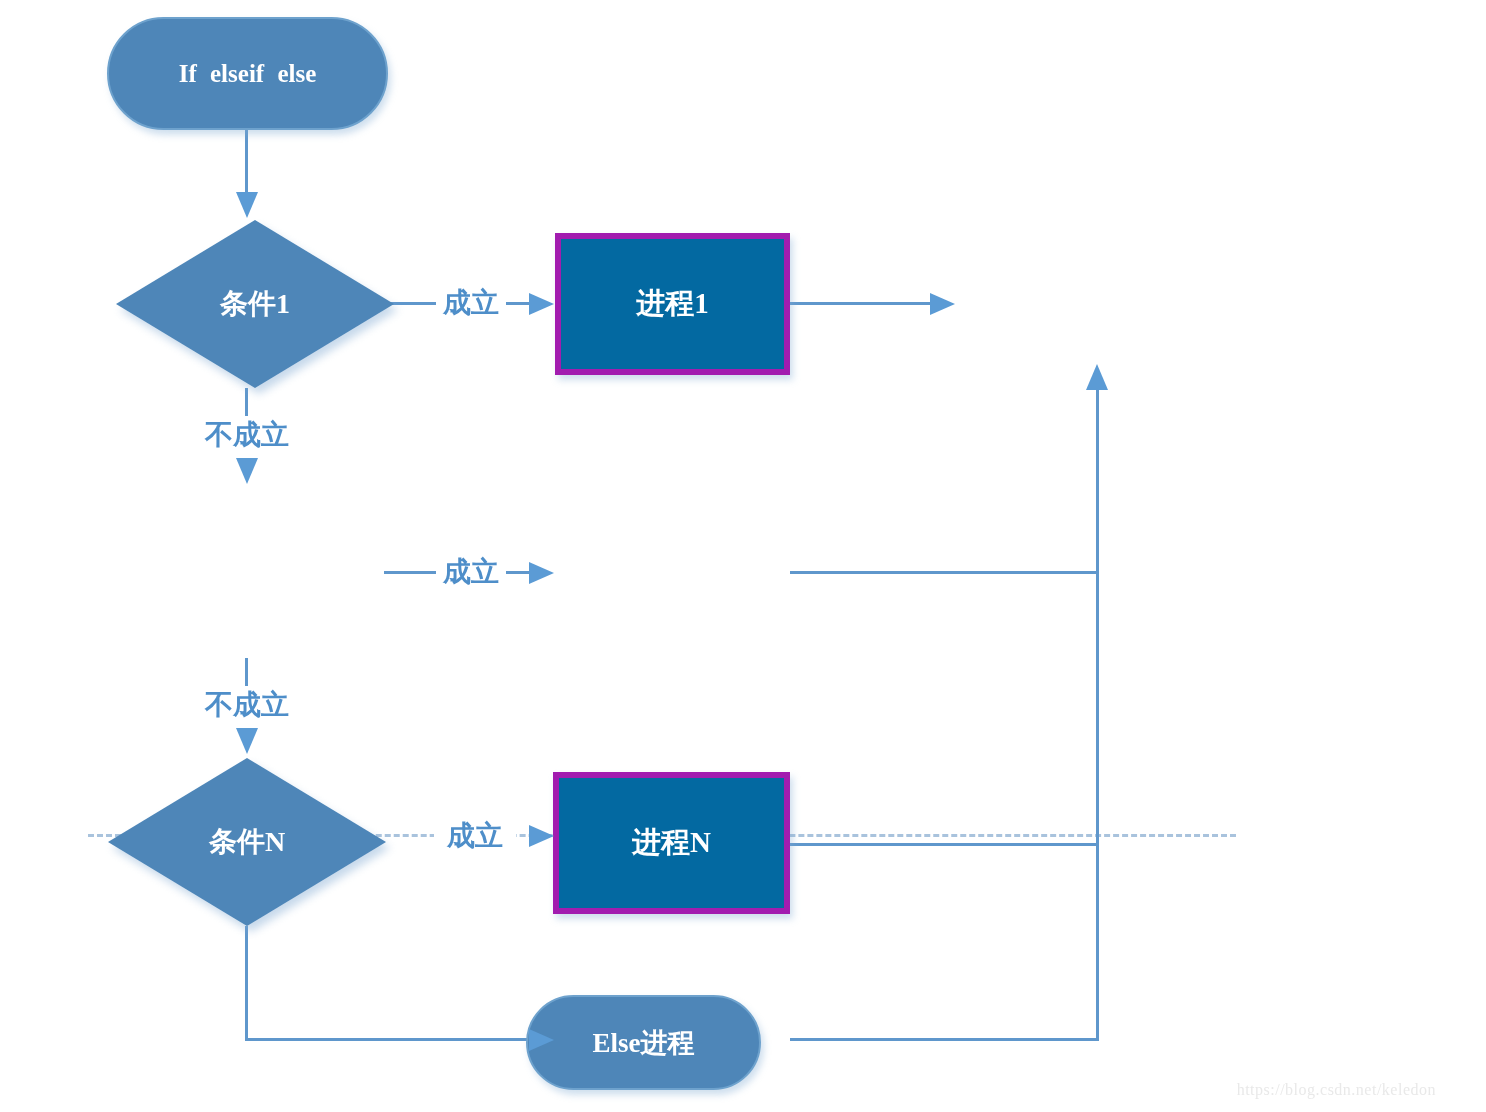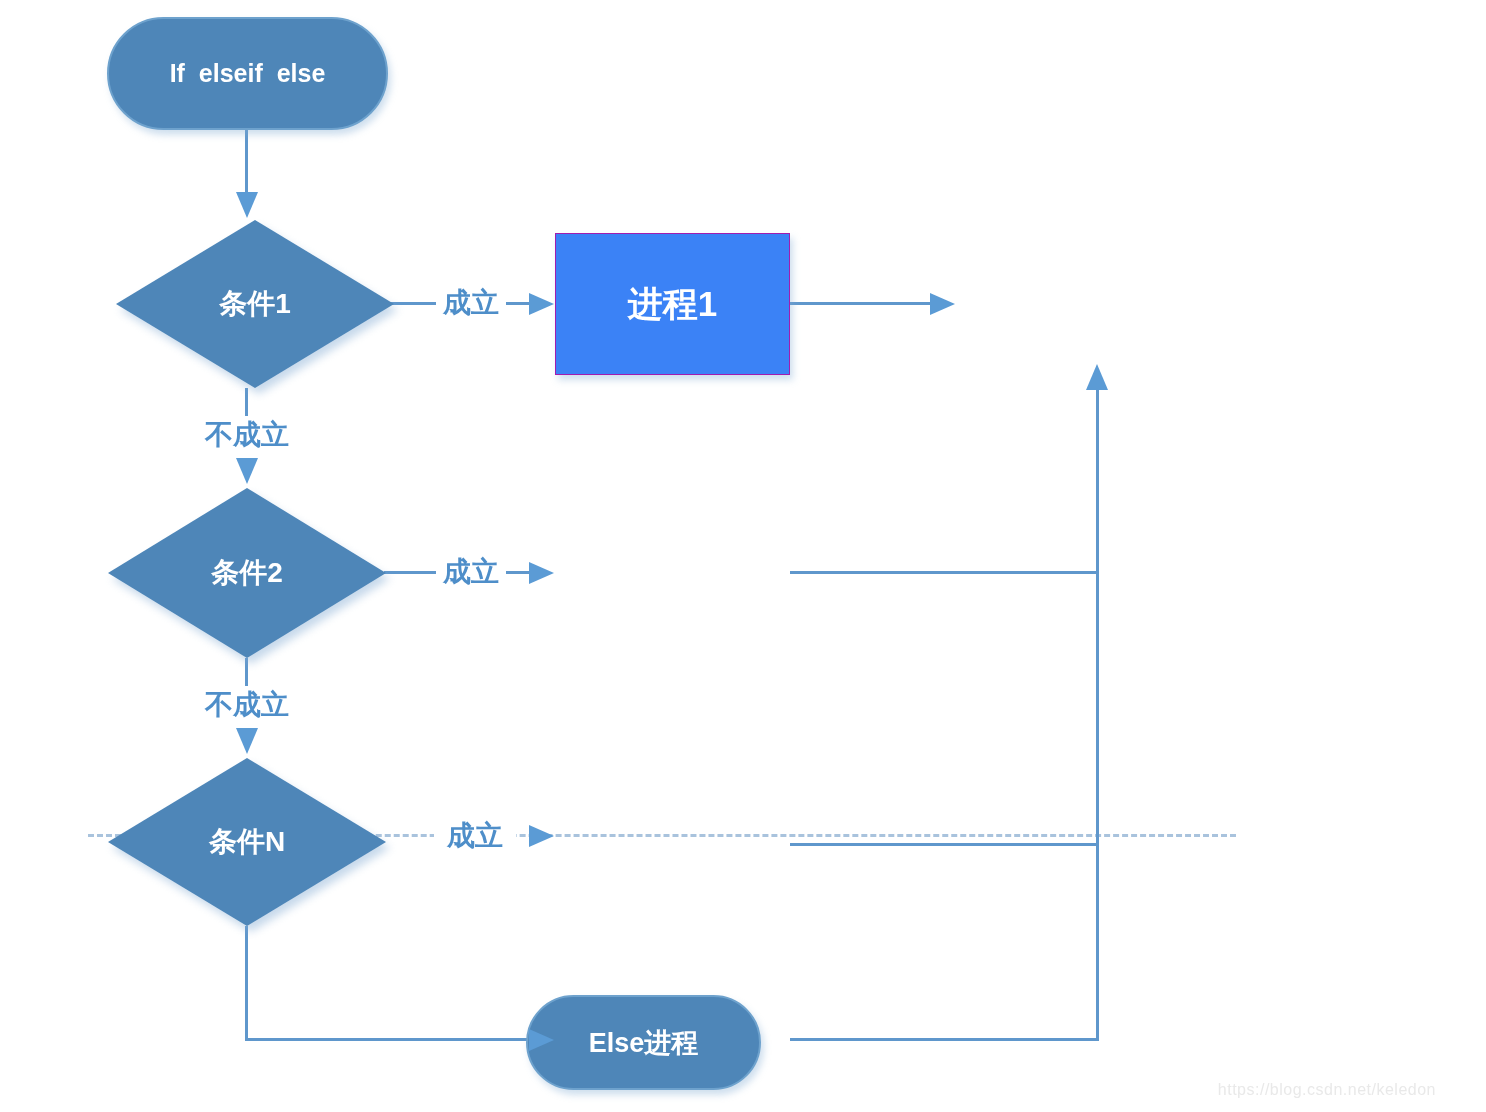--- a/index.html
+++ b/index.html
@@ -1,26 +1,26 @@
 <!DOCTYPE html>
 <html><head>
 <meta charset="utf-8">
 <style>
   html,body{margin:0;padding:0;background:#ffffff;}
   .canvas{
     position:relative;width:1444px;height:1112px;background:#ffffff;overflow:hidden;
-    font-family:Liberation Sans, sans-serif;
+    font-family:Liberation Serif, serif;
   }
   
   .node{position:absolute;display:flex;align-items:center;justify-content:center;
         color:#ffffff;font-weight:bold;z-index:2;box-sizing:border-box;}
   .terminator{background:#4e86b8;border:2px solid #6ea2cd;
         box-shadow:3px 5px 7px rgba(130,170,210,.38);}
-  .process{background:#3b82f6;border:1px solid #a21caf;
-        box-shadow:3px 5px 7px rgba(130,170,210,.38);font-size:35px;}
+  .process{background:#0369a1;border:6px solid #a21caf;
+        box-shadow:3px 5px 7px rgba(130,170,210,.38);font-size:29px;}
   .diamond-wrap{position:absolute;z-index:2;
         filter:drop-shadow(4px 6px 4px rgba(130,170,210,.45));}
   .diamond{width:100%;height:100%;background:#4e86b8;
         clip-path:polygon(50% 0,100% 50%,50% 100%,0 50%);
         display:flex;align-items:center;justify-content:center;
         color:#ffffff;font-weight:bold;font-size:28px;}
   
   .line{position:absolute;background:#5f97cc;z-index:1;}
   .line.h{height:3px;} .line.v{width:3px;}
   .dashed{position:absolute;border-top:3px dashed #a9c3dd;z-index:0;}
@@ -71,25 +71,20 @@
   </div>
 
   <div class="line h" style="left:790px;top:302px;width:141px;"></div>
   <div class="arrow right" style="left:930px;top:293px;"></div>
 
 
   <div class="line v" style="left:245px;top:388px;height:28px;"></div>
   <div class="edge-label" style="left:192px;top:421px;width:110px;">不成立</div>
   <div class="arrow down" style="left:236px;top:458px;"></div>
 
-  <div class="diamond-wrap" style="left:108px;top:488px;width:278px;height:170px;">
-    <div class="diamond">
-      <span>条件2</span>
-    </div>
-  </div>
 
   <div class="line h" style="left:384px;top:571px;width:52px;"></div>
   <div class="edge-label" style="left:436px;top:558px;width:70px;">成立</div>
   <div class="line h" style="left:506px;top:571px;width:24px;"></div>
   <div class="arrow right" style="left:529px;top:562px;"></div>
 
 
   <div class="line h" style="left:790px;top:571px;width:308px;"></div>
 
   <div class="line v" style="left:245px;top:658px;height:28px;"></div>
@@ -98,20 +93,23 @@
 
   <div class="diamond-wrap" style="left:108px;top:758px;width:278px;height:168px;">
     <div class="diamond">
       <span>条件N</span>
     </div>
   </div>
 
   <div class="edge-label on-dash" style="left:434px;top:822px;width:72px;">成立</div>
   <div class="arrow right" style="left:529px;top:825px;"></div>
 
+  <div class="node process" style="left:553px;top:772px;width:237px;height:142px;">
+    <span>进程N</span>
+  </div>
 
   <div class="line h" style="left:790px;top:843px;width:308px;"></div>
 
   <div class="line v" style="left:245px;top:926px;height:114px;"></div>
   <div class="line h" style="left:245px;top:1038px;width:285px;"></div>
   <div class="arrow right" style="left:529px;top:1029px;"></div>
 
   <div class="node terminator" style="left:526px;top:995px;width:235px;height:95px;border-radius:48px;">
     <span class="term-text">Else进程</span>
   </div>

